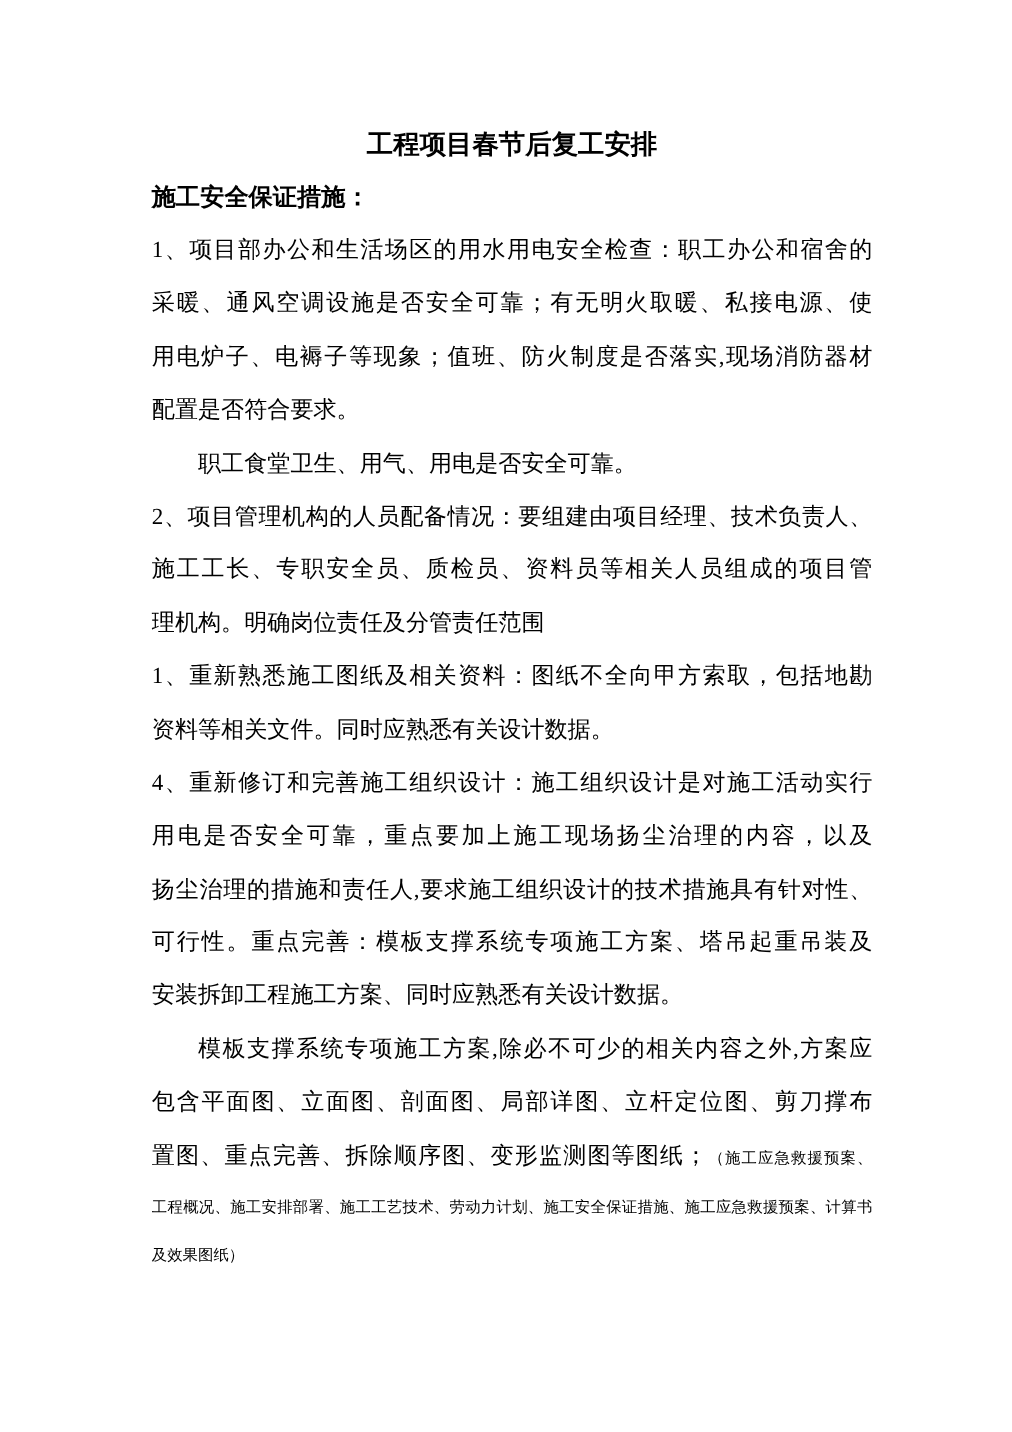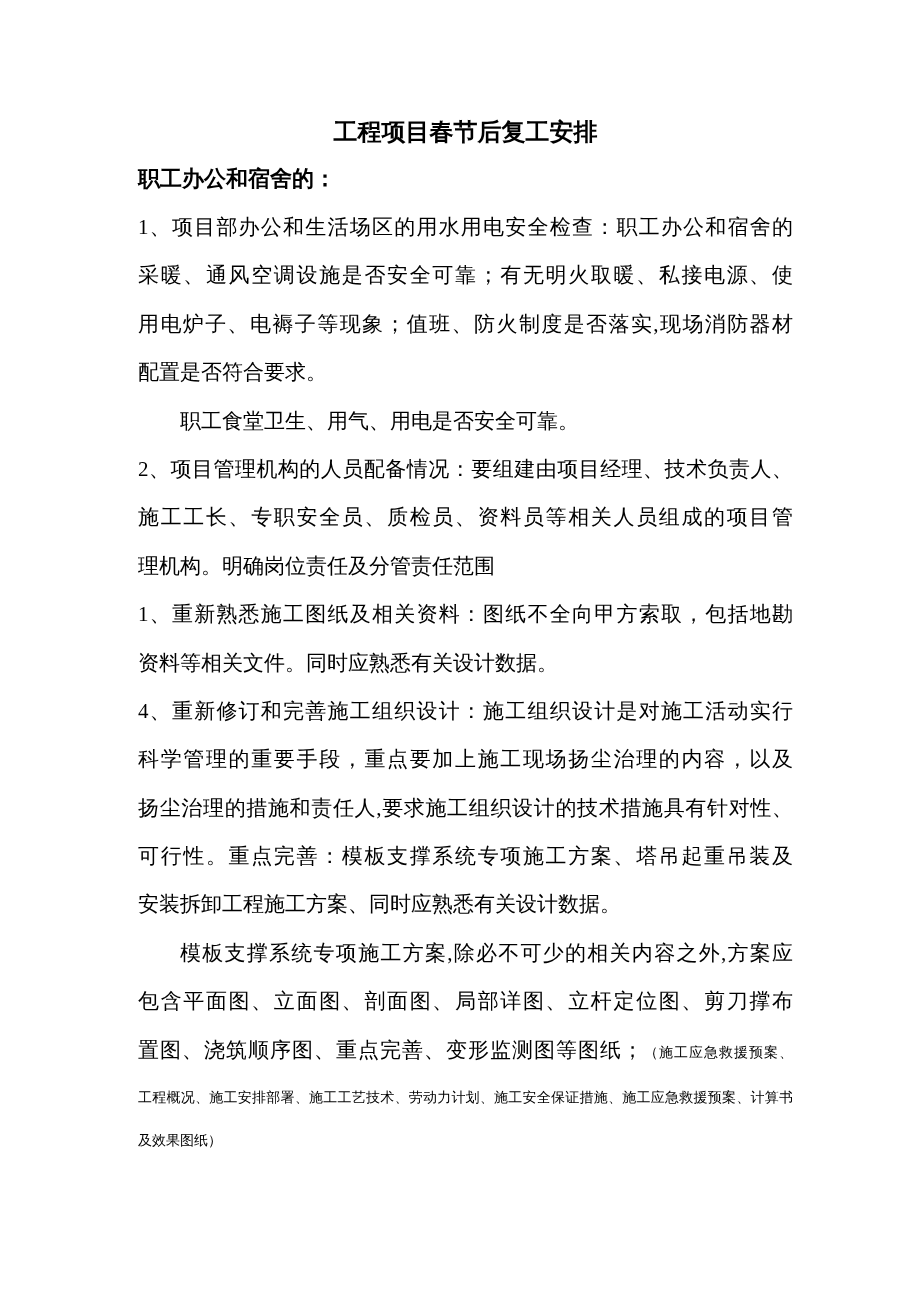--- a/index.html
+++ b/index.html
@@ -61,36 +61,36 @@
   .seg-small {
     font-size: 14px;
     text-align: center;
   }
 </style>
 </head>
 <body>
 
 <div class="page">
   <h1 class="doc-title">工程项目春节后复工安排</h1>
-  <h2 class="section-heading">职工办公和宿舍的：</h2>
+  <h2 class="section-heading">施工安全保证措施：</h2>
   <div class="doc-body">
       <div class="line justify"><span class="seg-normal">1、项目部办公和生活场区的用水用电安全检查：职工办公和宿舍的</span></div>
       <div class="line justify"><span class="seg-normal">采暖、通风空调设施是否安全可靠；有无明火取暖、私接电源、使</span></div>
       <div class="line justify"><span class="seg-normal">用电炉子、电褥子等现象；值班、防火制度是否落实,现场消防器材</span></div>
       <div class="line"><span class="seg-normal">配置是否符合要求。</span></div>
       <div class="line indent"><span class="seg-normal">职工食堂卫生、用气、用电是否安全可靠。</span></div>
       <div class="line justify"><span class="seg-normal">2、项目管理机构的人员配备情况：要组建由项目经理、技术负责人、</span></div>
       <div class="line justify"><span class="seg-normal">施工工长、专职安全员、质检员、资料员等相关人员组成的项目管</span></div>
       <div class="line"><span class="seg-normal">理机构。明确岗位责任及分管责任范围</span></div>
       <div class="line justify"><span class="seg-normal">1、重新熟悉施工图纸及相关资料：图纸不全向甲方索取，包括地勘</span></div>
       <div class="line"><span class="seg-normal">资料等相关文件。同时应熟悉有关设计数据。</span></div>
       <div class="line justify"><span class="seg-normal">4、重新修订和完善施工组织设计：施工组织设计是对施工活动实行</span></div>
-      <div class="line justify"><span class="seg-normal">科学管理的重要手段，重点要加上施工现场扬尘治理的内容，以及</span></div>
+      <div class="line justify"><span class="seg-normal">用电是否安全可靠，重点要加上施工现场扬尘治理的内容，以及</span></div>
       <div class="line justify"><span class="seg-normal">扬尘治理的措施和责任人,要求施工组织设计的技术措施具有针对性、</span></div>
       <div class="line justify"><span class="seg-normal">可行性。重点完善：模板支撑系统专项施工方案、塔吊起重吊装及</span></div>
       <div class="line"><span class="seg-normal">安装拆卸工程施工方案、同时应熟悉有关设计数据。</span></div>
       <div class="line justify indent"><span class="seg-normal">模板支撑系统专项施工方案,除必不可少的相关内容之外,方案应</span></div>
       <div class="line justify"><span class="seg-normal">包含平面图、立面图、剖面图、局部详图、立杆定位图、剪刀撑布</span></div>
-      <div class="line justify"><span class="seg-normal">置图、浇筑顺序图、重点完善、变形监测图等图纸；</span><span class="seg-small">（施工应急救援预案、</span></div>
+      <div class="line justify"><span class="seg-normal">置图、重点完善、拆除顺序图、变形监测图等图纸；</span><span class="seg-small">（施工应急救援预案、</span></div>
       <div class="line justify small-line"><span class="seg-small">工程概况、施工安排部署、施工工艺技术、劳动力计划、施工安全保证措施、施工应急救援预案、计算书</span></div>
       <div class="line small-line"><span class="seg-small">及效果图纸）</span></div>
     </div>
 </div>
 
 </body></html>

